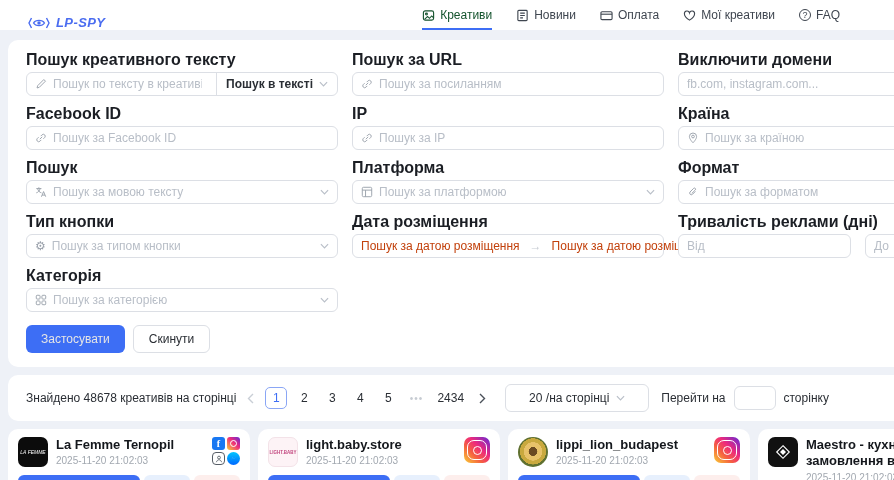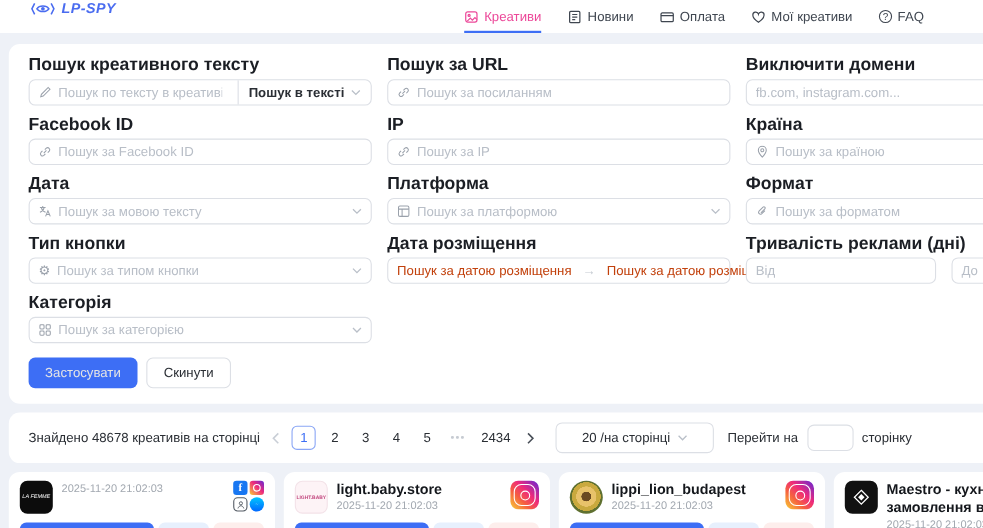--- a/index.html
+++ b/index.html
@@ -2,28 +2,28 @@
 <html><head>
 <meta charset="utf-8">
 <style>
   html,body{margin:0;padding:0;}
   body{
     width:894px;height:480px;overflow:hidden;background:#eef1f7;
     font-family:"Liberation Sans",sans-serif;color:#1c1f24;position:relative;
   }
   svg{display:block;}
   
-  .topbar{height:30px;background:#fff;display:flex;align-items:flex-start;padding-left:28px;}
+  .topbar{height:30px;background:#fff;display:flex;align-items:flex-end;padding-left:28px;}
   .logo{display:flex;align-items:center;gap:6px;color:#4a6cf0;}
   .logo-text{font-size:13px;font-weight:bold;font-style:italic;letter-spacing:.4px;}
   .nav{margin-left:auto;margin-right:54px;display:flex;align-items:stretch;gap:24px;height:30px;}
   .nav-item{display:flex;align-items:center;gap:5px;font-size:12px;color:#3f4650;
     border-bottom:2px solid transparent;box-sizing:border-box;cursor:pointer;padding-top:2px;}
   .nav-item svg{width:13px;height:13px;stroke:currentColor;fill:none;stroke-width:1.2;}
-  .nav-item.active{color:#ec4899;border-bottom-color:#3d6ef5;}
+  .nav-item.active{color:#14532d;border-bottom-color:#3d6ef5;}
   .qmark{width:12px;height:12px;border:1.2px solid currentColor;border-radius:50%;
     font-size:9px;display:flex;align-items:center;justify-content:center;box-sizing:border-box;}
   
   .panel{background:#fff;border-radius:10px;width:1000px;box-sizing:border-box;margin-left:8px;}
   .filter-panel{margin-top:10px;padding:13px 18px 14px 18px;}
   .fgrid{display:grid;grid-template-columns:repeat(3,312px);column-gap:14px;row-gap:11px;}
   .field label{display:block;font-size:16px;font-weight:bold;color:#1b1e24;margin-bottom:5px;line-height:14px;}
   .control{height:24px;border:1px solid #dcdfe5;border-radius:6px;display:flex;align-items:center;
     padding:0 8px;gap:6px;font-size:12px;color:#b8bec7;background:#fff;box-sizing:border-box;}
   .control .ficon{color:#9aa1ab;display:flex;flex:none;}
@@ -228,21 +228,21 @@
             <svg viewBox="0 0 14 14">
               <path d="M7 12.6S11.2 8.3 11.2 5.4a4.2 4.2 0 10-8.4 0C2.8 8.3 7 12.6 7 12.6z"></path>
               <circle cx="7" cy="5.3" r="1.6"></circle>
             </svg>
           </span>
         <input placeholder="Пошук за країною" style="">
       </div>
     </div>
 
     <div class="field">
-      <label>Дата</label>
+      <label>Пошук</label>
       <div class="control">
         <span class="ficon">
             <svg viewBox="0 0 14 14">
               <path d="M1.5 3h6M4.5 1.5V3M3 3c.5 2.5 2.5 4.5 4.5 5M6 3C5.5 5.5 3.5 7.5 1.5 8"></path>
               <path d="M7.5 12.5L10 6.5l2.5 6M8.3 10.6h3.4"></path>
             </svg>
           </span>
         <input placeholder="Пошук за мовою тексту" style="">
         <svg class="chev" viewBox="0 0 10 6">
             <path d="M1 1l4 4 4-4"></path>
@@ -376,20 +376,21 @@
     <input class="goto-input" style="">
     <span>сторінку</span>
   </span>
 </div>
 
 <div class="cards" id="cards">
   <div class="card">
     <div class="chead">
       <div class="avatar av-lafemme">LA FEMME</div>
       <div class="cmeta">
+        <div class="ctitle">La Femme Ternopil</div>
         <div class="cdate">2025-11-20 21:02:03</div>
       </div>
       <div class="cicons grid2">
           <span class="pficon fb">f</span>
           <span class="pficon ig-sm">
             <i></i>
           </span>
           <span class="pficon au">
             <svg viewBox="0 0 14 14">
               <circle cx="7" cy="5" r="2"></circle>

